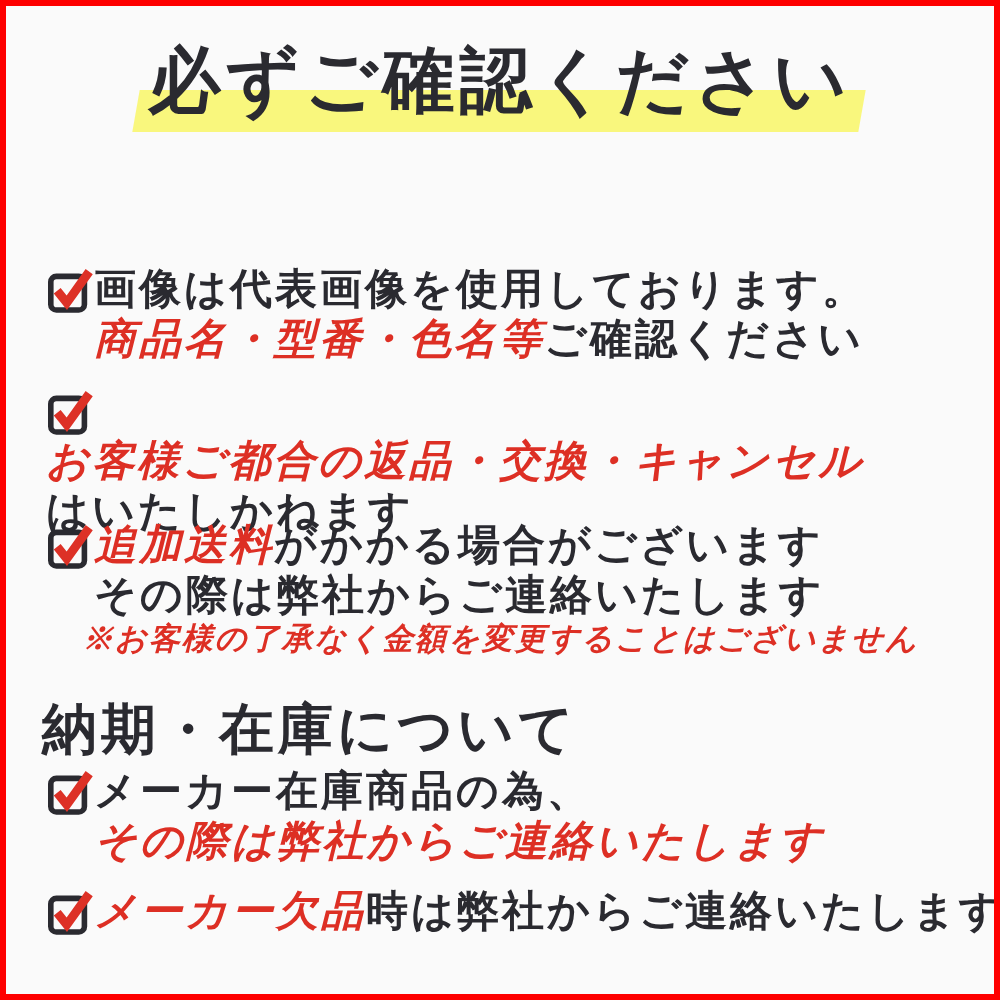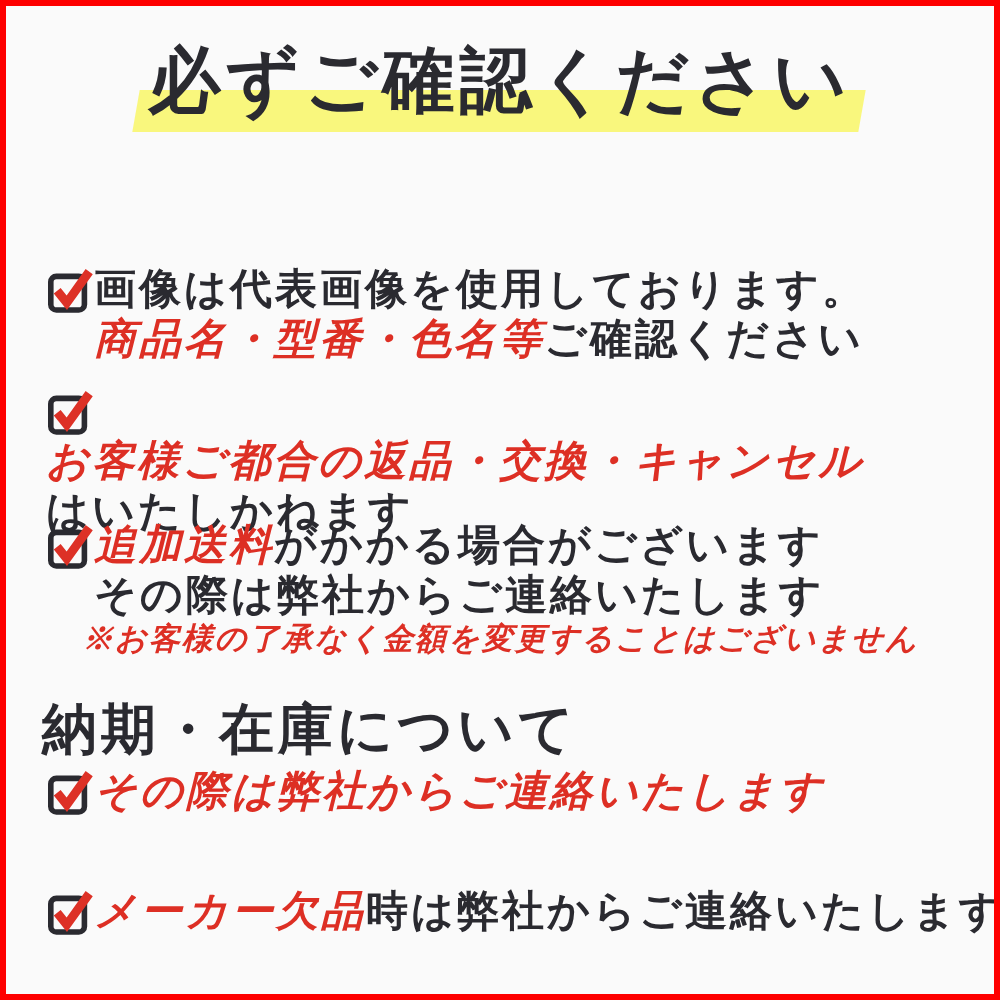--- a/index.html
+++ b/index.html
@@ -169,20 +169,23 @@
 
   <div class="item item-4">
     <span class="checkbox">
       <svg viewBox="0 0 60 60" aria-hidden="true">
         <rect x="6" y="13" width="42" height="42" rx="7" fill="none" stroke="var(--checkbox-stroke)" stroke-width="7"></rect>
         <path d="M14 31 L26 46 L54 7" fill="none" stroke="var(--check-red)" stroke-width="11"></path>
       </svg>
     </span>
     <div class="item-text">
       <div class="line">
+        <span class="black">メーカー在庫商品の為、</span>
+      </div>
+      <div class="line">
         <span class="red">その際は弊社からご連絡いたします</span>
       </div>
     </div>
   </div>
 
   <div class="item item-5">
     <span class="checkbox">
       <svg viewBox="0 0 60 60" aria-hidden="true">
         <rect x="6" y="13" width="42" height="42" rx="7" fill="none" stroke="var(--checkbox-stroke)" stroke-width="7"></rect>
         <path d="M14 31 L26 46 L54 7" fill="none" stroke="var(--check-red)" stroke-width="11"></path>

